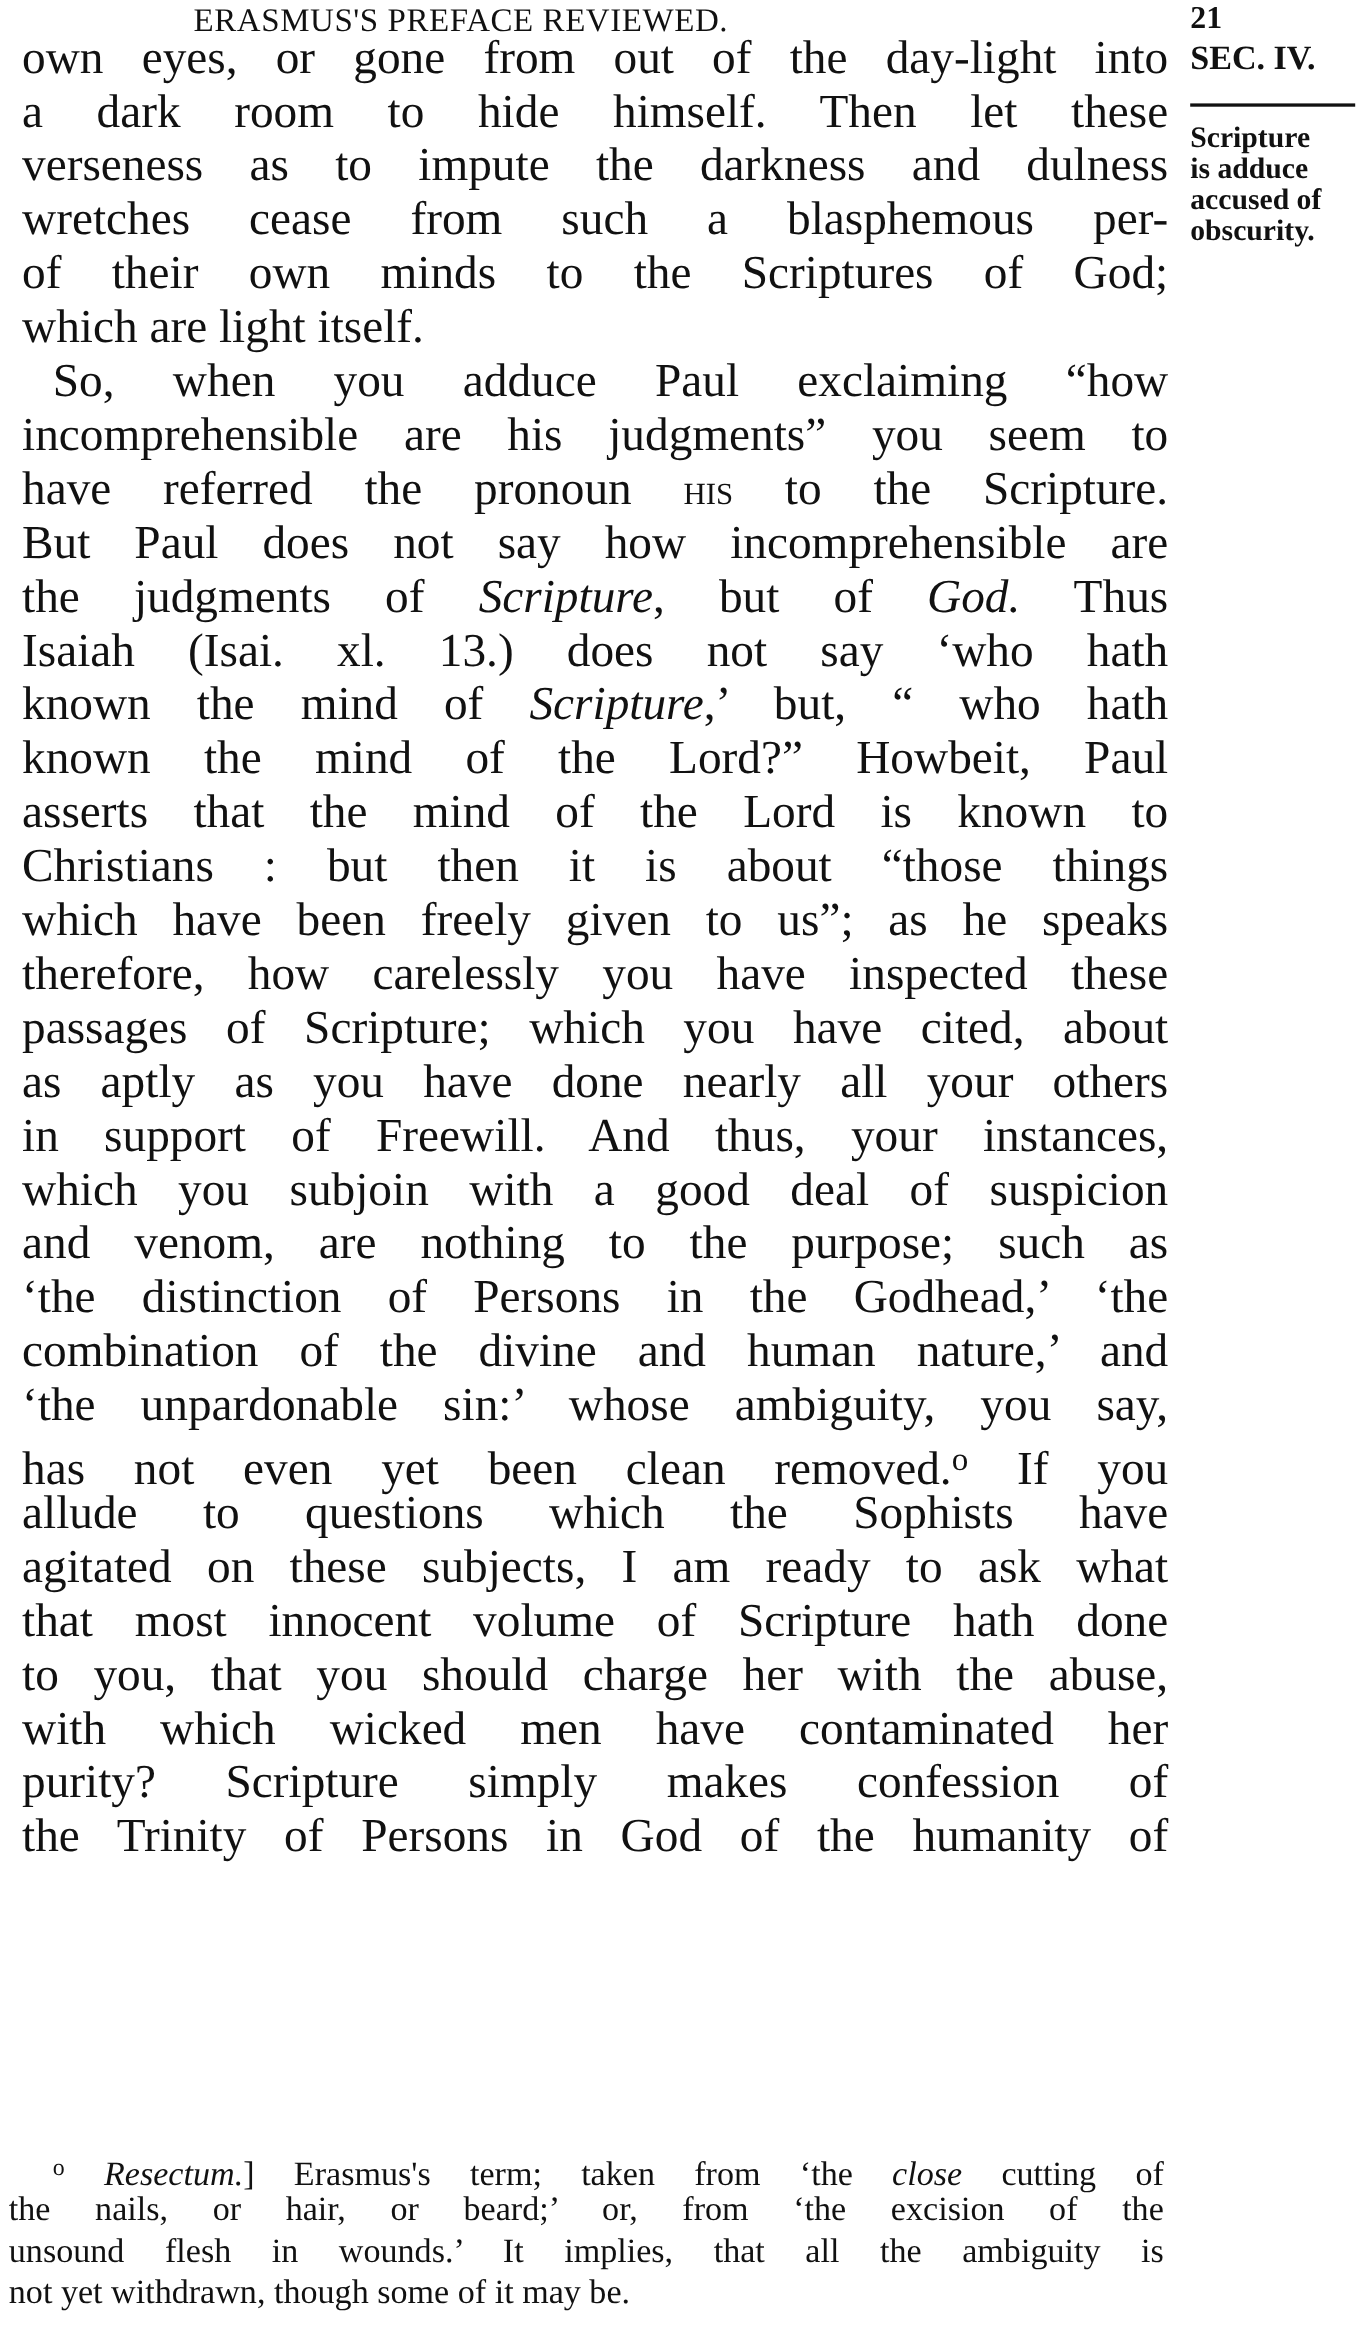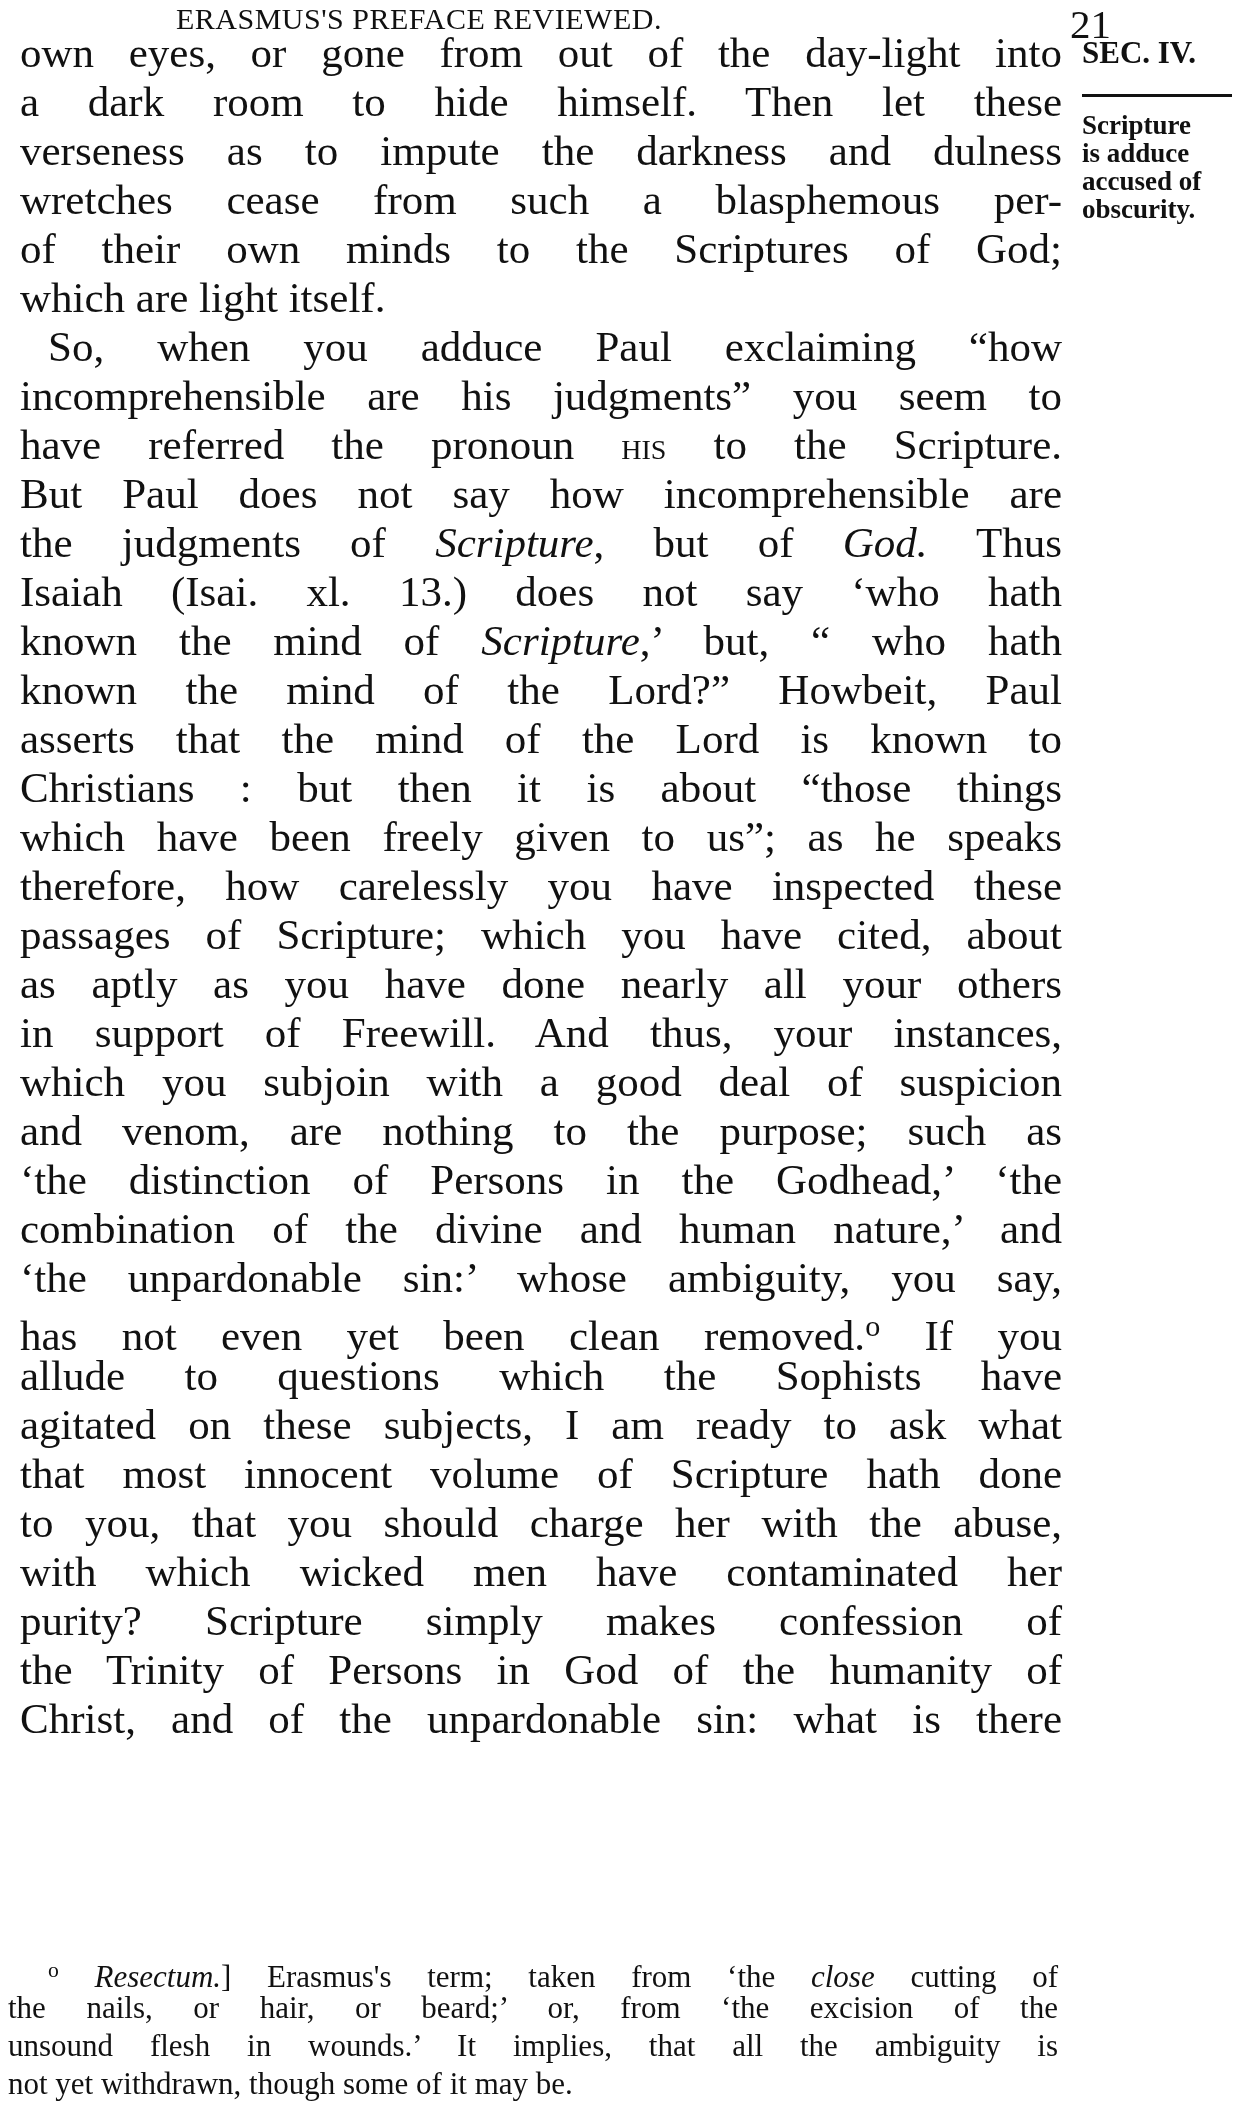--- a/index.html
+++ b/index.html
@@ -27,22 +27,22 @@
       left: 176px;
       top: 2px;
       font-size: 30px;
       letter-spacing: 0.5px;
       white-space: nowrap;
     }
     .page-number {
       position: absolute;
       right: 12px;
       top: 0px;
-      font-size: 41px;
-      font-weight: normal;
+      font-size: 29px;
+      font-weight: bold;
     }
     .main-column {
       position: absolute;
       left: 20px;
       top: 28px;
       width: 1042px;
     }
     .line {
       display: block;
       height: 49px;
@@ -149,21 +149,20 @@
   <span class="line">combination of the divine and human nature,’ and</span>
   <span class="line">‘the unpardonable sin:’ whose ambiguity, you say,</span>
   <span class="line"><span>has not even yet been clean removed.</span><span class="fn-marker">o</span><span>  If you</span></span>
   <span class="line">allude to questions which the Sophists have</span>
   <span class="line">agitated on these subjects, I am ready to ask what</span>
   <span class="line">that most innocent volume of Scripture hath done</span>
   <span class="line">to you, that you should charge her with the abuse,</span>
   <span class="line">with which wicked men have contaminated her</span>
   <span class="line">purity?  Scripture simply makes confession of</span>
   <span class="line">the Trinity of Persons in God of the humanity of</span>
-  <span class="line">Christ, and of the unpardonable sin: what is there</span>
 </div>
 
 <div class="margin-note">
   <div class="sec-label">SEC. IV.</div>
   <div class="sec-rule"></div>
   <div class="note-line">Scripture</div>
   <div class="note-line">is adduce</div>
   <div class="note-line">accused of</div>
   <div class="note-line">obscurity.</div>
 </div>

